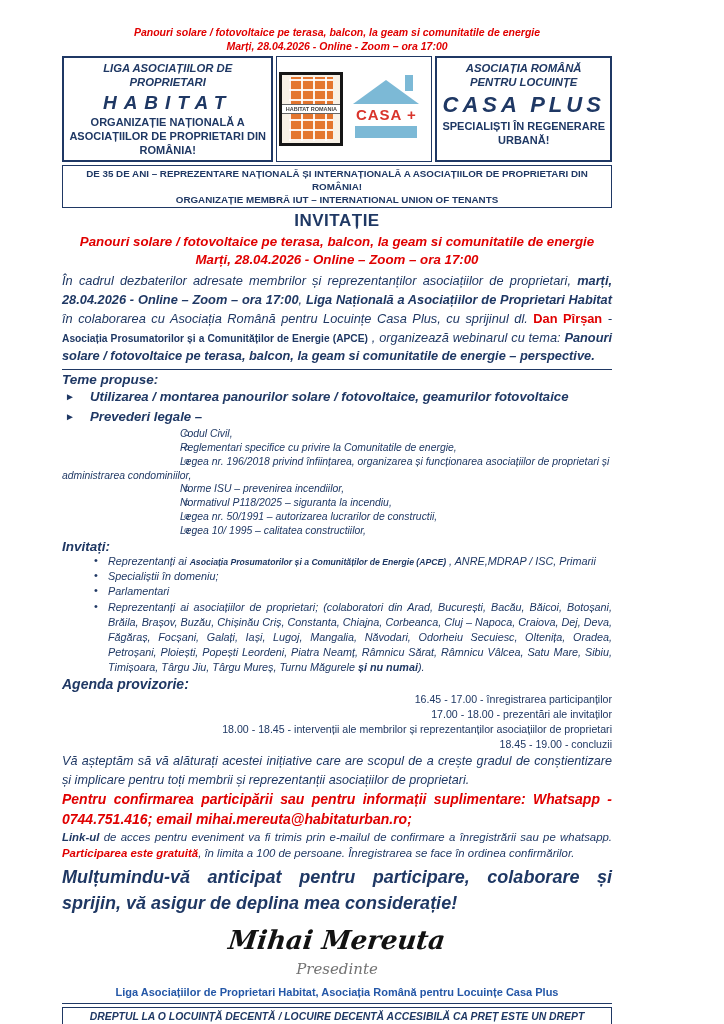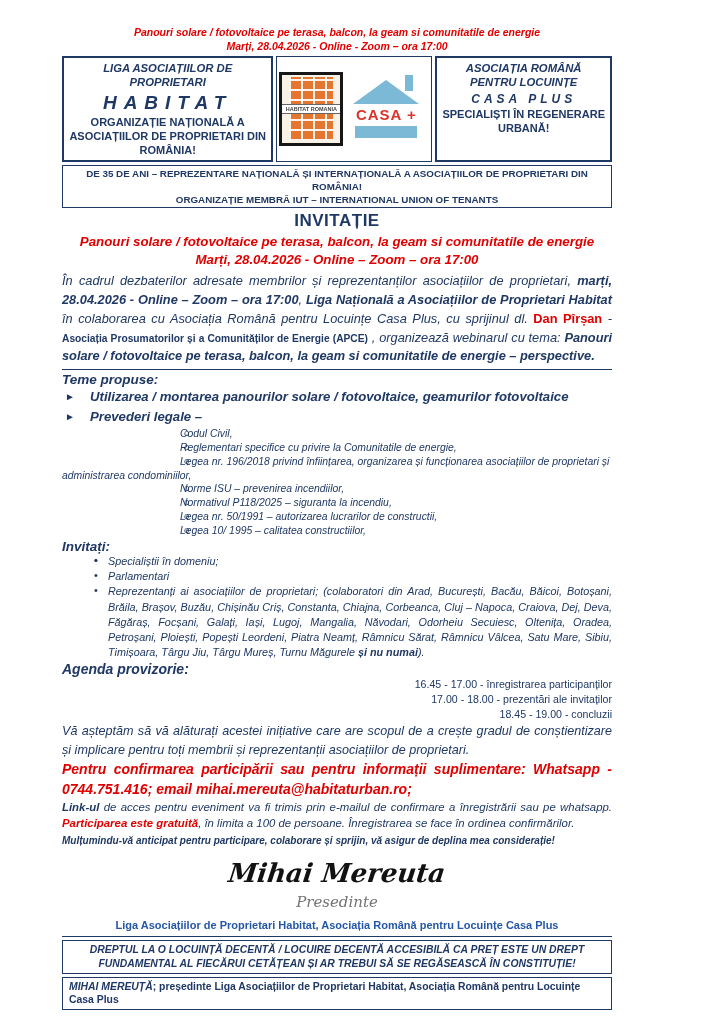--- a/index.html
+++ b/index.html
@@ -10,21 +10,21 @@
     padding:26px 60px 8px 62px;
   }
   .top-note { text-align:center; color:#e00000; font-weight:bold; font-style:italic; font-size:10.5px; line-height:1.3; }
 
   .header-row { display:flex; gap:3px; margin-top:3px; align-items:stretch; }
   .org-box { border:2px solid #1f3864; padding:4px 4px 2px; text-align:center; background:#fff; }
   .org-box.left { width:230px; }
   .org-box.right { width:192px; }
   .ob-l1 { font-size:11.3px; font-weight:bold; font-style:italic; line-height:1.2; }
   .ob-l2 { font-size:19px; font-weight:bold; font-style:italic; letter-spacing:7px; margin:3px 0 2px; white-space:nowrap; }
-  .org-box.right .ob-l2 { letter-spacing:4px; font-size:12px; }
+  .org-box.right .ob-l2 { letter-spacing:4px; font-size:22px; }
   .ob-l3 { font-size:11px; font-weight:bold; line-height:1.25; }
 
   .logo-cell { flex:1; display:flex; align-items:center; justify-content:space-around; border:1.5px solid #1f3864; padding:2px; }
   .hab-logo { width:64px; height:74px; border:3px solid #161616; background:#f8f1e6; position:relative; overflow:hidden; }
   .hab-building { position:absolute; left:7px; right:7px; top:2px; bottom:2px; background-color:#e4762f;
     background-image:
       repeating-linear-gradient(90deg, rgba(255,255,255,.9) 0 2px, transparent 2px 12px),
       repeating-linear-gradient(0deg, rgba(255,255,255,.9) 0 2px, transparent 2px 10px); }
   .hab-band { position:absolute; left:0; right:0; top:50%; transform:translateY(-50%); background:#fff; border-top:1px solid #666; border-bottom:1px solid #666; font-size:5.5px; font-weight:bold; color:#444; text-align:center; padding:1px 0; font-style:normal; }
   .casa-logo { width:86px; height:74px; position:relative; display:flex; flex-direction:column; align-items:center; justify-content:center; }
@@ -61,21 +61,21 @@
   .inv-list { font-size:10.8px; font-style:italic; line-height:1.4; }
   .inv-list .li-row { position:relative; padding-left:46px; text-align:justify; }
   .inv-list .marker { position:absolute; left:32px; top:-1px; font-style:normal; font-size:11px; }
 
   .agenda-h { font-size:14px; }
   .agenda-list { font-size:10.6px; line-height:1.4;text-align:right; }
 
   .note    { text-align:justify; font-size:12.6px; font-style:italic; line-height:1.45; margin-top:1px; }
   .contact { text-align:justify; color:#e00000; font-weight:bold; font-style:italic; font-size:14px; line-height:1.4; margin-top:1px; }
   .linkline{ text-align:justify; font-size:11.4px; line-height:1.4; margin-top:1px; }
-  .thanks  { text-align:justify; font-weight:bold; font-style:italic; font-size:10px; line-height:1.45; margin-top:2px; }
+  .thanks  { text-align:justify; font-weight:bold; font-style:italic; font-size:18px; line-height:1.45; margin-top:2px; }
 
   .signature { text-align:center; font-family:"DejaVu Serif", serif; font-style:italic; font-weight:bold; font-size:26px; color:#121212; margin-top:9px; transform:skewX(-7deg); }
   .role { text-align:center; font-family:"DejaVu Serif", serif; font-style:italic; font-size:15px; color:#737373; margin-top:5px; }
   .orgs { text-align:center; font-weight:bold; font-size:11px; color:#2457a7; margin-top:8px; }
 
   .hrline { border-top:1.5px solid #1f3864; margin-top:5px; }
   .motto-box { border:1.5px solid #1f3864; margin-top:3px; padding:2px 14px; text-align:center; font-weight:bold; font-style:italic; font-size:10.4px; line-height:1.35; }
   .president-box { border:1.5px solid #1f3864; margin-top:3px; padding:2px 6px; font-size:10.4px; line-height:1.3; }
 </style>
 </head>
@@ -137,30 +137,31 @@
       <div class="li-row"><span class="marker">o</span><span class="li-text">Reglementari specifice cu privire la Comunitatile de energie,</span></div>
       <div class="li-row"><span class="marker">o</span><span class="li-text">Legea nr. 196/2018 privind înființarea, organizarea și funcționarea asociațiilor de proprietari și administrarea condominiilor,</span></div>
       <div class="li-row"><span class="marker">o</span><span class="li-text">Norme ISU – prevenirea incendiilor,</span></div>
       <div class="li-row"><span class="marker">o</span><span class="li-text">Normativul P118/2025 – siguranta la incendiu,</span></div>
       <div class="li-row"><span class="marker">o</span><span class="li-text">Legea nr. 50/1991 – autorizarea lucrarilor de constructii,</span></div>
       <div class="li-row"><span class="marker">o</span><span class="li-text">Legea 10/ 1995 – calitatea constructiilor,</span></div>
     </div>
 
   <div class="sec-heading">Invitați:</div>
   <div class="inv-list">
-      <div class="li-row"><span class="marker">•</span></div>
+      <div class="li-row"><span class="marker">•</span><span class="li-text"><span class="seg i">Reprezentanți ai </span><span class="seg smb">Asociația Prosumatorilor și a Comunităților de Energie (APCE)</span><span class="seg i"> , ANRE,MDRAP /  ISC, Primarii</span></span></div>
       <div class="li-row"><span class="marker">•</span><span class="li-text"><span class="seg i">Specialiștii în domeniu;</span></span></div>
       <div class="li-row"><span class="marker">•</span><span class="li-text"><span class="seg i">Parlamentari</span></span></div>
       <div class="li-row"><span class="marker">•</span><span class="li-text"><span class="seg i">Reprezentanți ai asociațiilor de proprietari; (colaboratori din Arad, București, Bacău, Băicoi, Botoșani, Brăila, Brașov, Buzău, Chișinău Criș, Constanta, Chiajna, Corbeanca, Cluj – Napoca, Craiova, Dej, Deva, Făgăraș, Focșani, Galați, Iași, Lugoj, Mangalia, Năvodari, Odorheiu Secuiesc, Oltenița, Oradea, Petroșani, Ploiești, Popești Leordeni, Piatra Neamț, Râmnicu Sărat, Râmnicu Vâlcea, Satu Mare, Sibiu, Timișoara, Târgu Jiu, Târgu Mureș, Turnu Măgurele </span><span class="seg bi">și nu numai</span><span class="seg i">).</span></span></div>
     </div>
 
   <div class="sec-heading agenda-h">Agenda provizorie:</div>
   <div class="agenda-list">
       <div class="li-row"><span class="li-text">16.45 - 17.00 - înregistrarea participanților</span></div>
       <div class="li-row"><span class="li-text">17.00 - 18.00 - prezentări ale invitaților</span></div>
+      <div class="li-row"><span class="li-text">18.00 - 18.45 - intervenții ale membrilor și reprezentanților asociațiilor de proprietari</span></div>
       <div class="li-row"><span class="li-text">18.45 - 19.00 - concluzii</span></div>
     </div>
 
   <p class="note">Vă așteptăm să vă alăturați acestei inițiative care are scopul de a crește gradul de conștientizare și implicare pentru toți membrii și reprezentanții asociațiilor de proprietari.</p>
   <p class="contact">Pentru confirmarea participării sau pentru informații suplimentare: Whatsapp - 0744.751.416; email mihai.mereuta@habitaturban.ro;</p>
   <p class="linkline"><span class="seg bi">Link-ul</span><span class="seg i"> de acces pentru eveniment va fi trimis prin e-mailul de confirmare a înregistrării sau pe whatsapp. </span><span class="seg redbi">Participarea este gratuită</span><span class="seg i">, în limita a 100 de persoane. Înregistrarea se face în ordinea confirmărilor.</span></p>
   <p class="thanks">Mulțumindu-vă anticipat pentru participare, colaborare și sprijin, vă asigur de deplina mea considerație!</p>
 
   <div class="signature">Mihai Mereuta</div>
   <div class="role">Presedinte</div>

